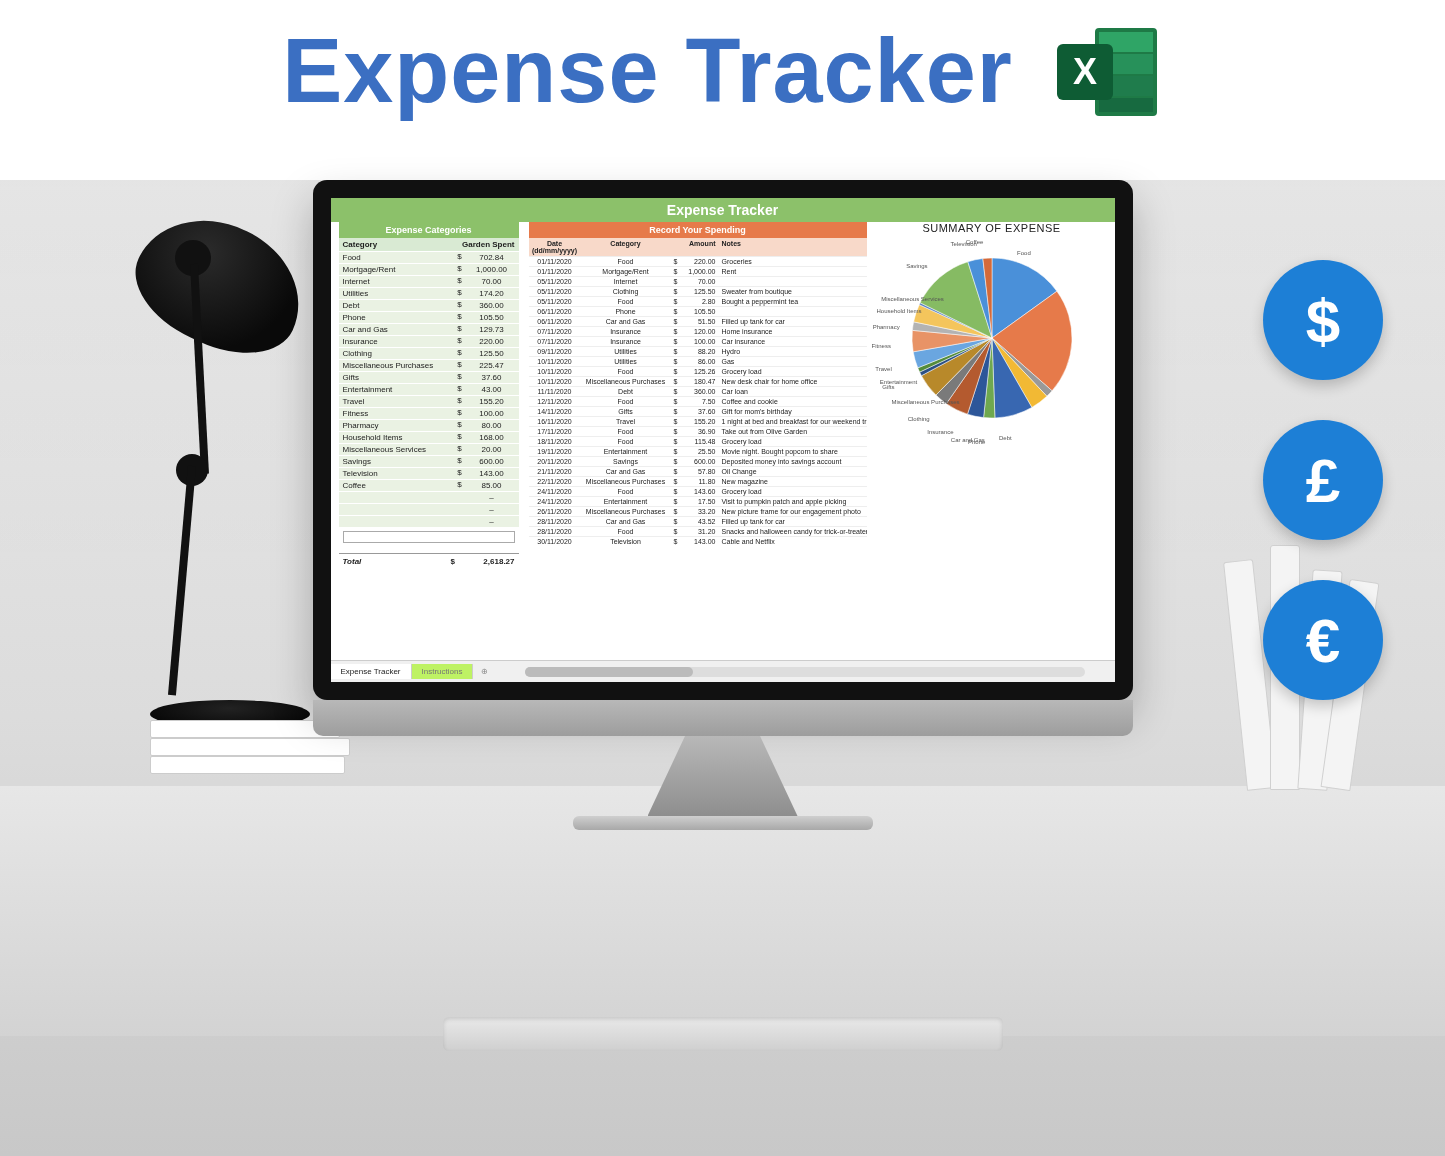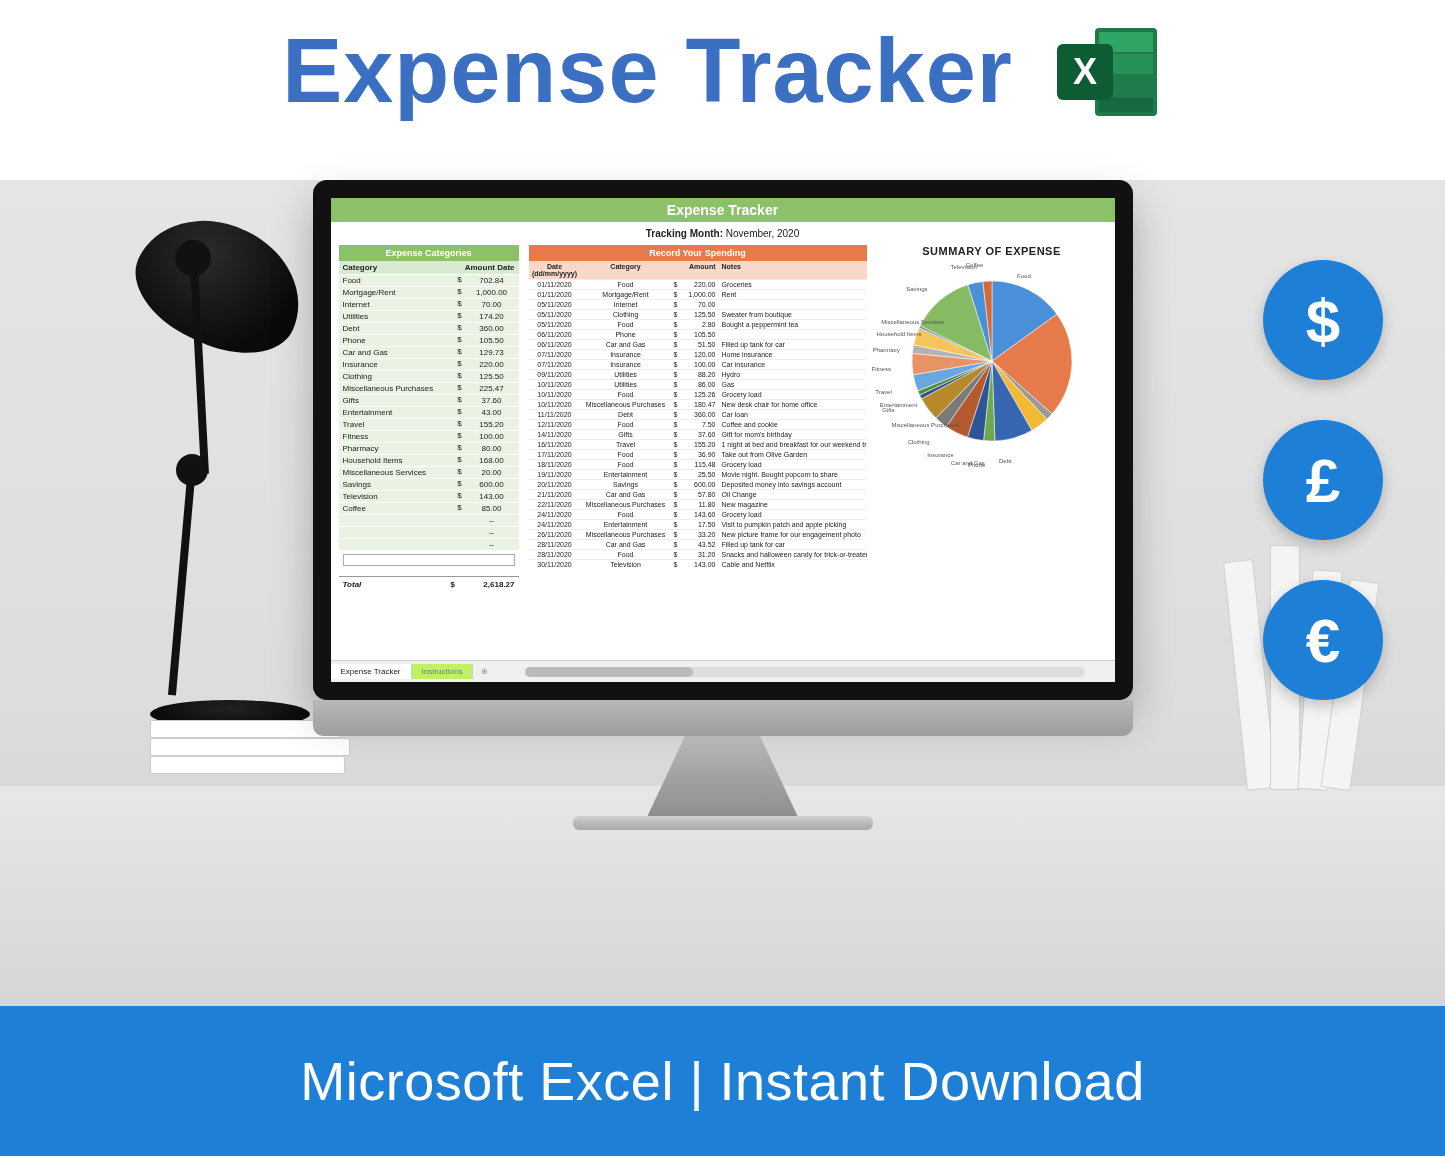--- a/index.html
+++ b/index.html
@@ -87,21 +87,21 @@
   .rc-amt { width: 40px; text-align: right !important; }
   .rc-note { flex: 1; text-align: left !important; }
   .rec-row { display: flex; font-size: 7px; border-top: 1px solid #eee; }
   .rec-row div { padding: 1px 3px; }
   .rec-row .rc-date { text-align: center; }
   .rec-row .rc-cat { text-align: center; }
   .rec-row .rc-amt { text-align: right; }
   .rec-row .rc-note { text-align: left; overflow: hidden; white-space: nowrap; }
 
   .panel-pie { width: 230px; text-align: center; }
-  .pie-title { font-weight: 700; font-size: 11px; letter-spacing: .5px; margin-bottom: 4px; }
+  .pie-title { font-weight: 400; font-size: 11px; letter-spacing: .5px; margin-bottom: 4px; }
   .pie-wrap { position: relative; width: 210px; height: 210px; margin: 0 auto; }
   .pie-label { position: absolute; font-size: 6px; color: #555; }
 
   .sheet-tabs { position: absolute; left: 0; right: 0; bottom: 0; height: 22px; background: #f0f0f0; border-top: 1px solid #ccc; display: flex; align-items: center; font-size: 8px; }
   .tab { padding: 3px 10px; border-right: 1px solid #ccc; background: #fff; }
   .tab.inactive { background: #bef264; color: #777; }
   .tab-plus { width: 22px; text-align: center; color: #888; }
   .hscroll { flex: 1; margin: 0 30px; height: 10px; background: #ddd; border-radius: 5px; position: relative; }
   .hscroll::after { content: ""; position: absolute; left: 0; top: 0; bottom: 0; width: 30%; background: #bbb; border-radius: 5px; }
 
@@ -149,30 +149,27 @@
         <div class="bookR r2"></div>
         <div class="bookR r3"></div>
         <div class="bookR r4"></div>
     </div>
 
     <div class="monitor">
       <div class="m-bezel">
         <div class="m-screen">
           <div class="sheet">
             <div class="sheet-title">Expense Tracker</div>
-            <div class="sheet-sub">
-              <b>Tracking Month:</b>&nbsp;<span>November, 2020</span>
-            </div>
             <div class="sheet-body">
 
               <div class="panel-cat">
                 <div class="panel-cat-head">Expense Categories</div>
                 <div class="panel-cat-sub">
                   <div>Category</div>
-                  <div>Amount Date</div>
+                  <div>Garden Spent</div>
                 </div>
                 <div id="cat-rows">
                     <div class="cat-row">
                       <div class="c1">Food</div>
                       <div class="c2">$</div>
                       <div class="c3">702.84</div>
                     </div>
                     <div class="cat-row">
                       <div class="c1">Mortgage/Rent</div>
                       <div class="c2">$</div>
@@ -570,15 +567,14 @@
     </div>
 
     <div class="keyboard"></div>
 
     <div class="badges">
       <div class="badge">$</div>
       <div class="badge">£</div>
       <div class="badge">€</div>
     </div>
 
-    <div class="banner">Microsoft Excel | Instant Download</div>
   </div>
 </div>
 
 </body></html>

